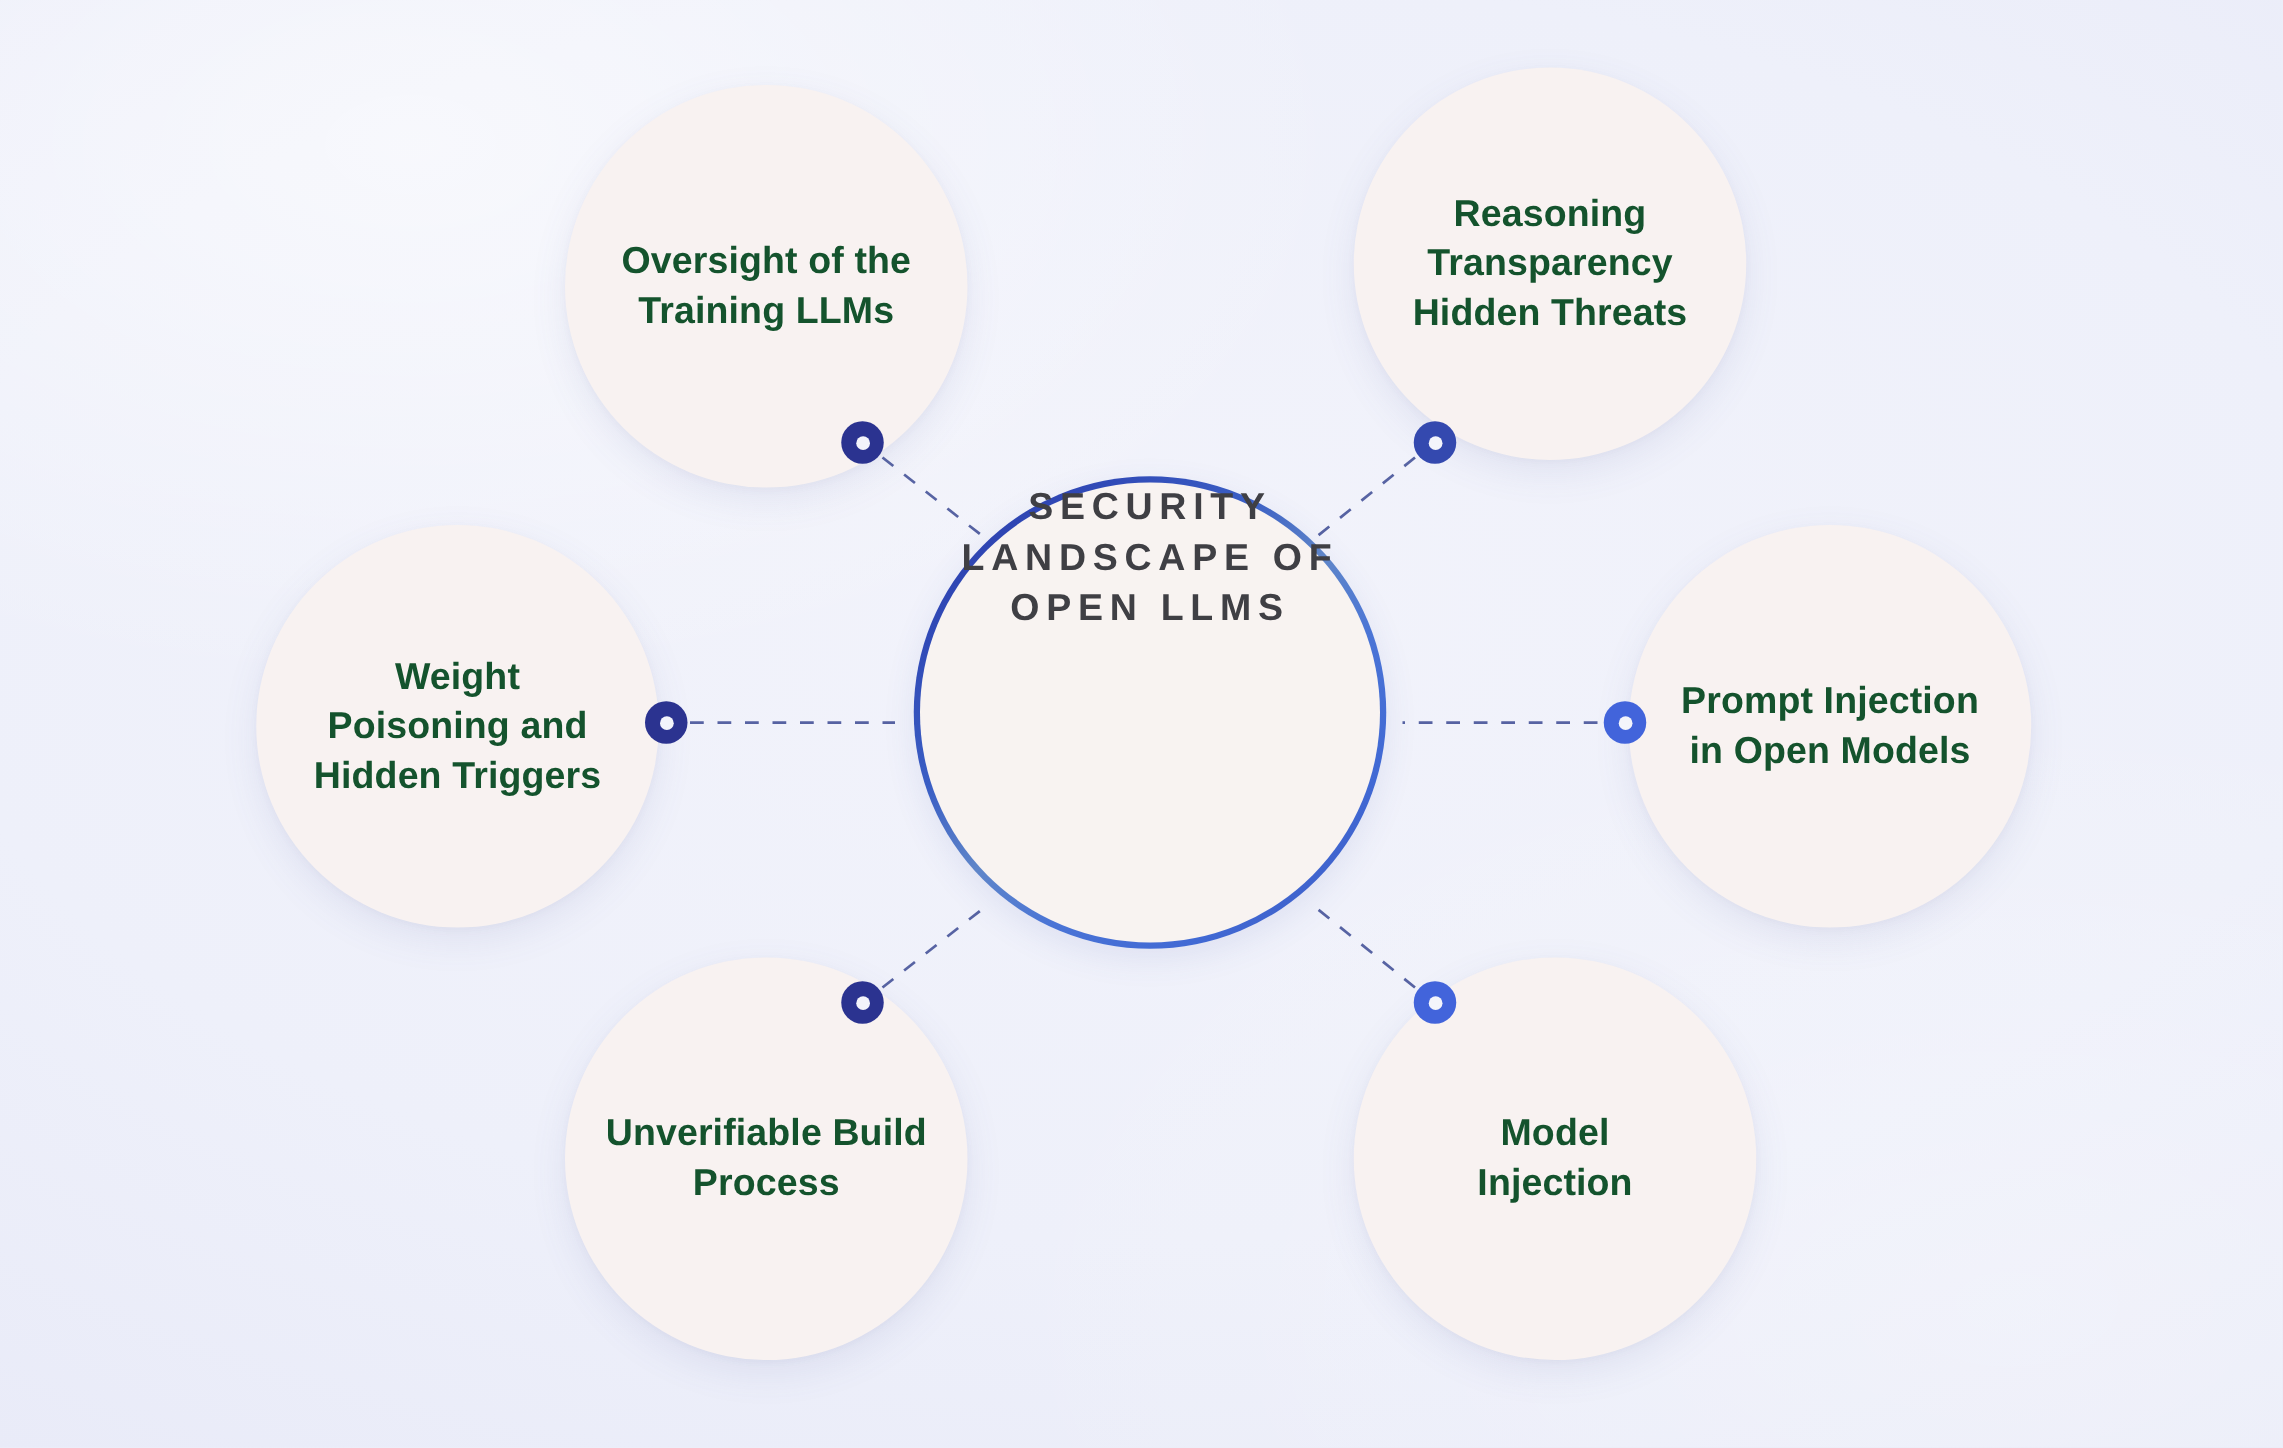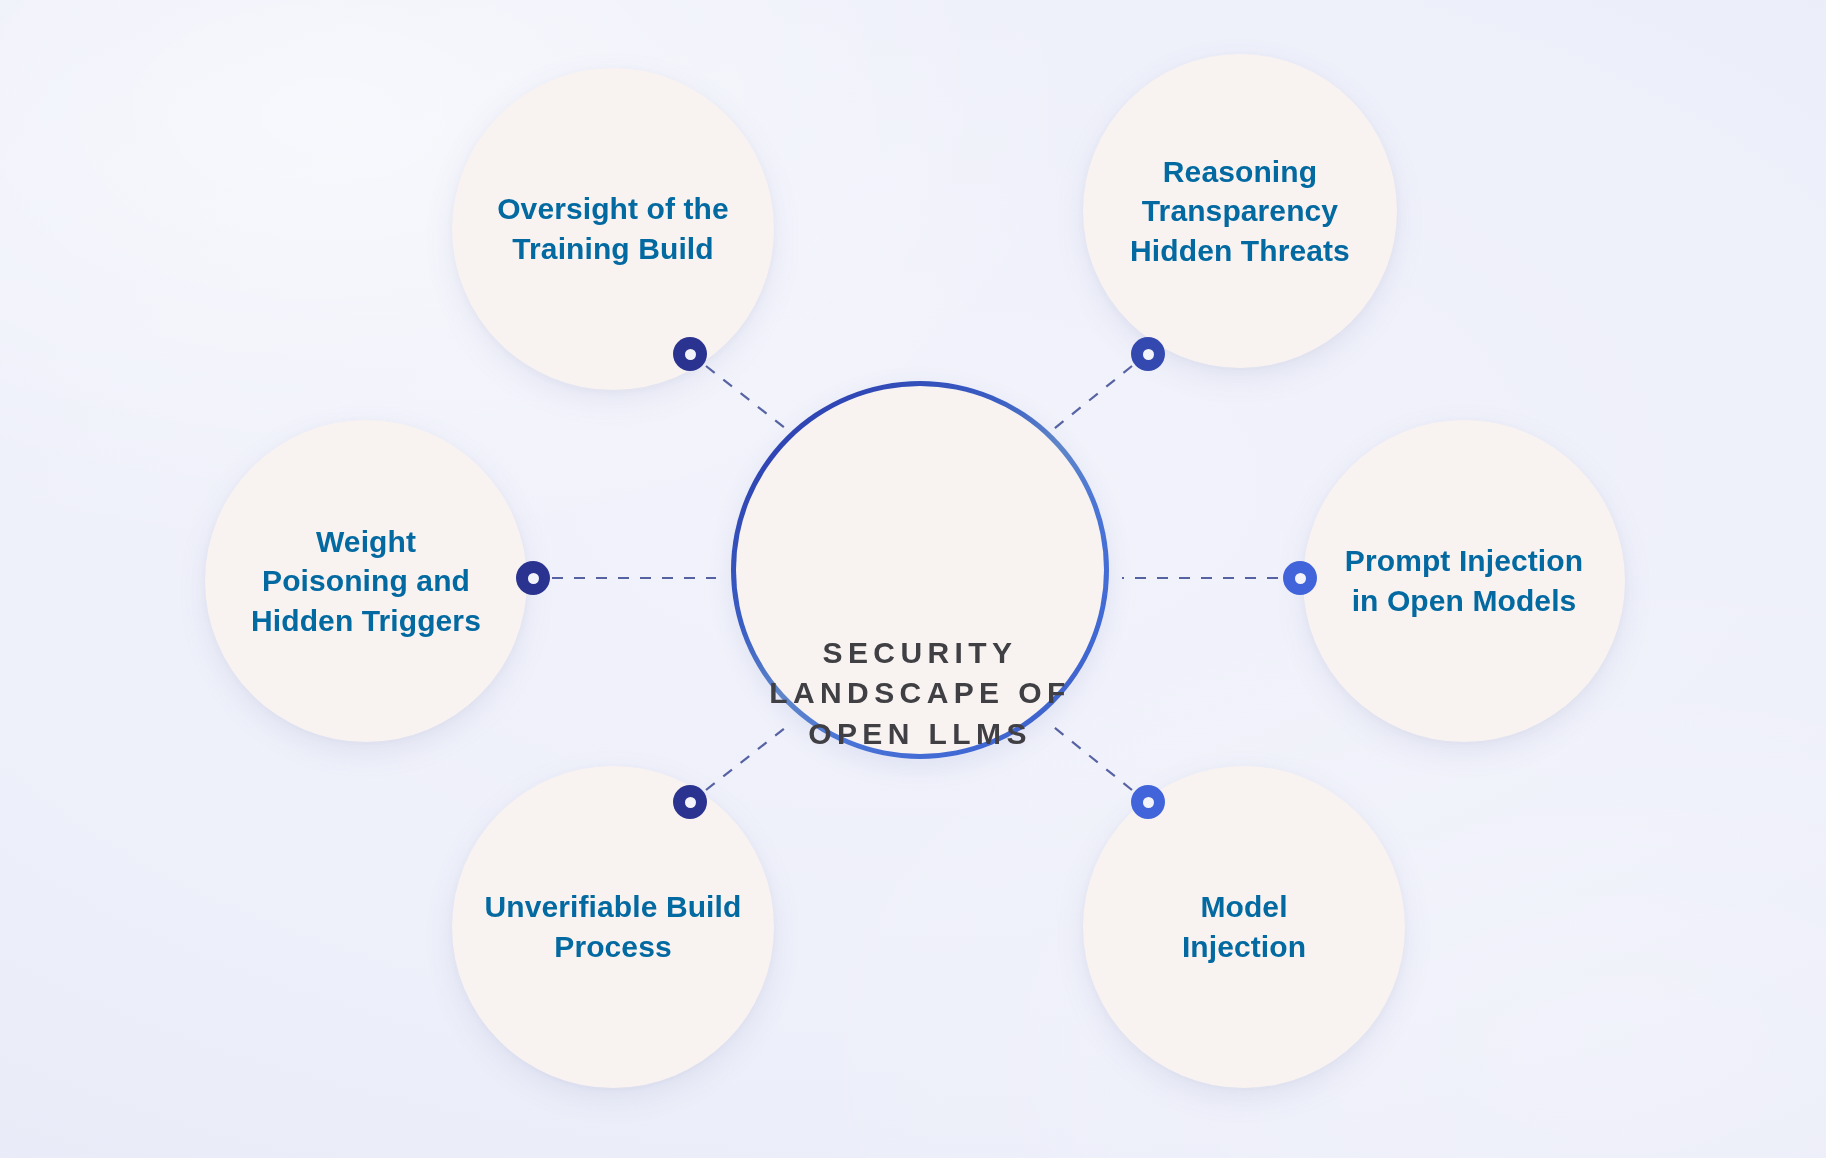--- a/index.html
+++ b/index.html
@@ -49,21 +49,21 @@
     background: #f8f2f1;
     box-shadow: 0 10px 30px rgba(90, 100, 160, 0.10),
                 0 2px 6px rgba(90, 100, 160, 0.05);
     display: flex;
     align-items: center;
     justify-content: center;
     text-align: center;
     box-sizing: border-box;
   }
   .bubble .label {
-    color: #0369a1;
+    color: #14532d;
     font-weight: 700;
     font-size: 30px;
     line-height: 1.32;
     letter-spacing: 0.1px;
     padding: 0 14px;
   }
 
   
   .center-wrap {
     position: absolute;
@@ -83,21 +83,21 @@
     padding: 5px;
     box-sizing: border-box;
     box-shadow: 0 8px 26px rgba(70, 90, 170, 0.10);
   }
   .center-inner {
     width: 100%;
     height: 100%;
     border-radius: 50%;
     background: #f8f3f1;
     display: flex;
-    align-items: flex-end;
+    align-items: flex-start;
     justify-content: center;
     text-align: center;
   }
   .center-title {
     color: #3f3f44;
     font-weight: 700;
     font-size: 30px;
     line-height: 1.35;
     letter-spacing: 5.4px;
     padding: 0 26px;
@@ -132,21 +132,21 @@
       <line x1="706" y1="366" x2="790" y2="432"></line>
       <line x1="1132" y1="366" x2="1050" y2="432"></line>
       <line x1="552" y1="578" x2="716" y2="578"></line>
       <line x1="1278" y1="578" x2="1122" y2="578"></line>
       <line x1="706" y1="790" x2="790" y2="724"></line>
       <line x1="1132" y1="790" x2="1050" y2="724"></line>
     </g>
   </svg>
 
   <div class="bubble" style="left:452px; top:68px; width:322px; height:322px;">
-    <div class="label">Oversight of the Training Build</div>
+    <div class="label">Oversight of the Training LLMs</div>
   </div>
 
   <div class="bubble" style="left:1083px; top:54px; width:314px; height:314px;">
     <div class="label">Reasoning Transparency Hidden Threats</div>
   </div>
 
   <div class="bubble" style="left:205px; top:420px; width:322px; height:322px;justify-content:flex-end;">
     <div class="label" style="padding:0 34px;">Weight Poisoning and Hidden Triggers</div>
   </div>
 

